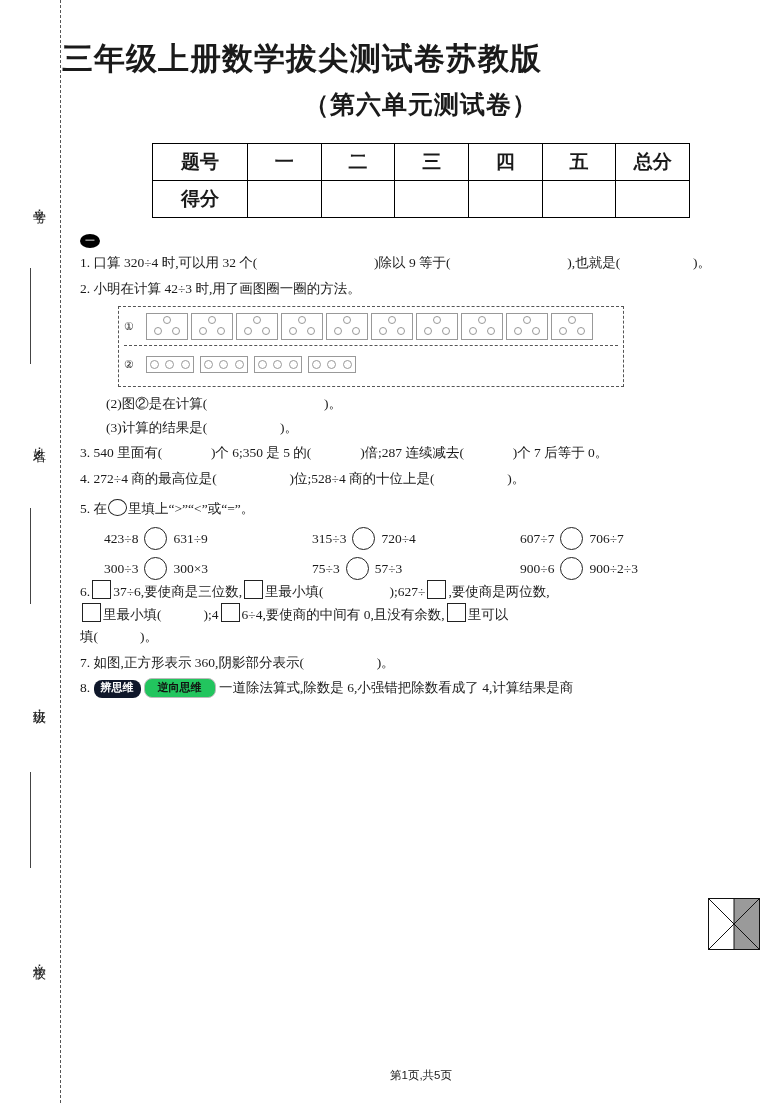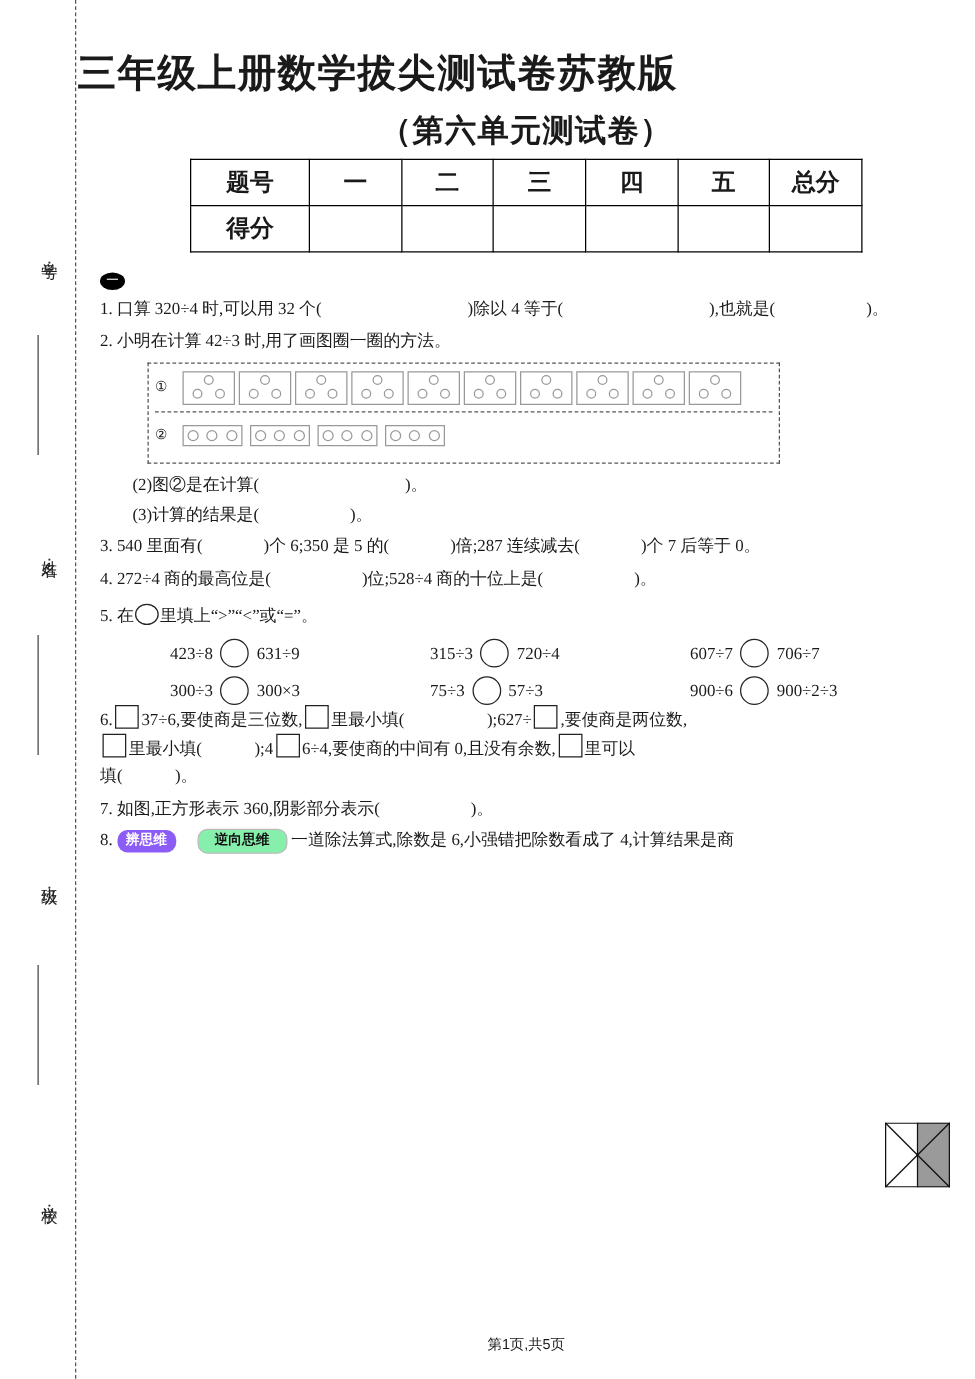--- a/index.html
+++ b/index.html
@@ -76,21 +76,21 @@
   }
   .meta-line {
     margin: 26px 34px 0 0;
     text-align: right;
     font-size: 14px;
     letter-spacing: 0.5px;
   }
 
   
   .score-table {
-    margin: 6px auto 0 auto;
+    margin: 22px auto 0 auto;
     width: 538px;
     border-collapse: collapse;
     table-layout: fixed;
   }
   .score-table td {
     border: 1px solid #000;
     height: 34px;
     text-align: center;
     vertical-align: middle;
     font-size: 19px;
@@ -177,21 +177,20 @@
   .dot.bl { left: 7px; top: 13px; }
   .dot.br { left: 25px; top: 13px; }
   .grp.flat .dot { position: static; width: 9px; height: 9px; }
 
   
   .cmp-row {
     display: flex;
     margin-top: 7px;
     padding-left: 24px;
     font-size: 13.5px;
-    justify-content: flex-end;
   }
   .cmp-item {
     width: 208px;
     display: flex;
     align-items: center;
   }
   .circle-blank {
     display: inline-block;
     width: 21px; height: 21px;
     border: 1px solid #222;
@@ -211,41 +210,41 @@
     display: inline-block;
     width: 17px; height: 17px;
     border: 1px solid #222;
     vertical-align: -3px;
     margin: 0 2px;
   }
 
   
   .tag-dark {
     display: inline-block;
-    background: #8b5cf6;
+    background: #0f172a;
     color: #fff;
     border-radius: 8px;
     padding: 0px 7px;
     font-size: 11px;
-    font-family: Liberation Serif, serif;
+    font-family: Liberation Mono, monospace;
     font-weight: bold;
     vertical-align: 1px;
   }
   .tag-light {
     display: inline-block;
-    background: #86efac;
+    background: #22c55e;
     color: #111;
     border: 1px solid #bbb;
     border-radius: 8px;
     padding: 0px 13px;
     font-size: 11px;
     font-family: "Liberation Sans", "DejaVu Sans", sans-serif;
     font-weight: bold;
     vertical-align: 1px;
-    margin-left: 17px;
+    margin-left: 3px;
   }
 
   
   .fig-square {
     position: absolute;
     right: 20px;
     top: 898px;
     width: 52px;
     height: 52px;
   }
@@ -305,21 +304,21 @@
 
   <div class="content">
 
     <div class="sec-header">
       <span class="sec-badge">一</span>
     </div>
 
     <div class="q">
       <span>1. 口算 320÷4 时,可以用 32 个(</span>
       <span class="blank-lg"></span>
-      <span>)除以 4 等于(</span>
+      <span>)除以 9 等于(</span>
       <span class="blank-lg"></span>
       <span>),也就是(</span>
       <span class="blank-md"></span>
       <span>)。</span>
     </div>
 
     <div class="q">2. 小明在计算 42÷3 时,用了画图圈一圈的方法。</div>
 
     <div class="fig-q2">
       <div class="fig-row r1">

